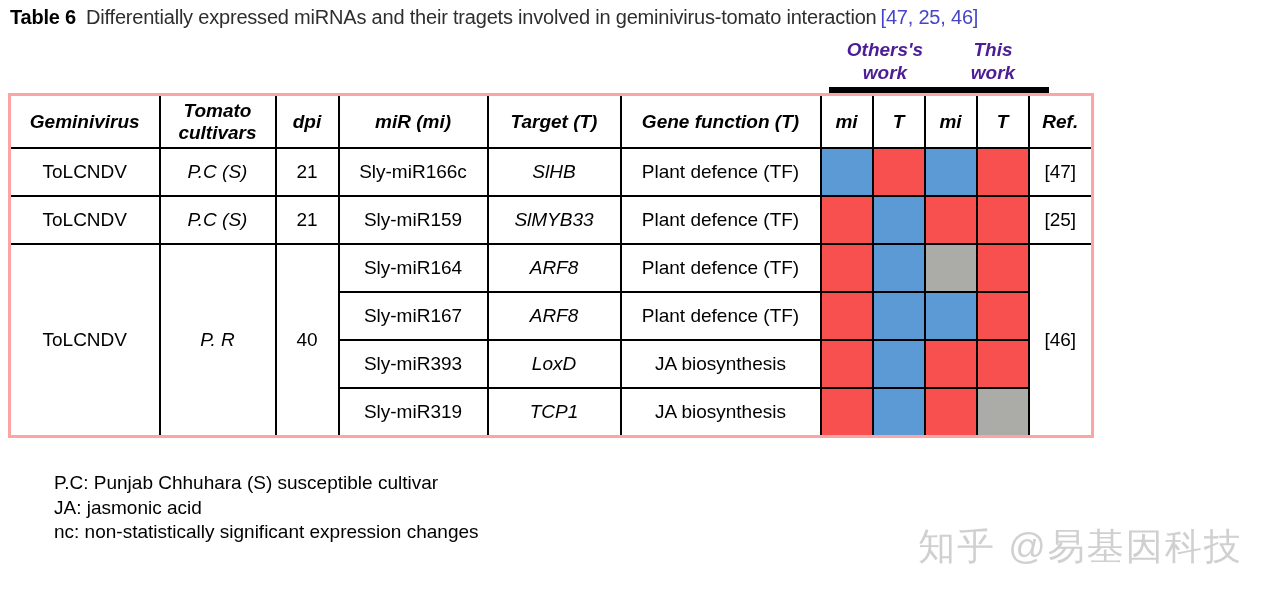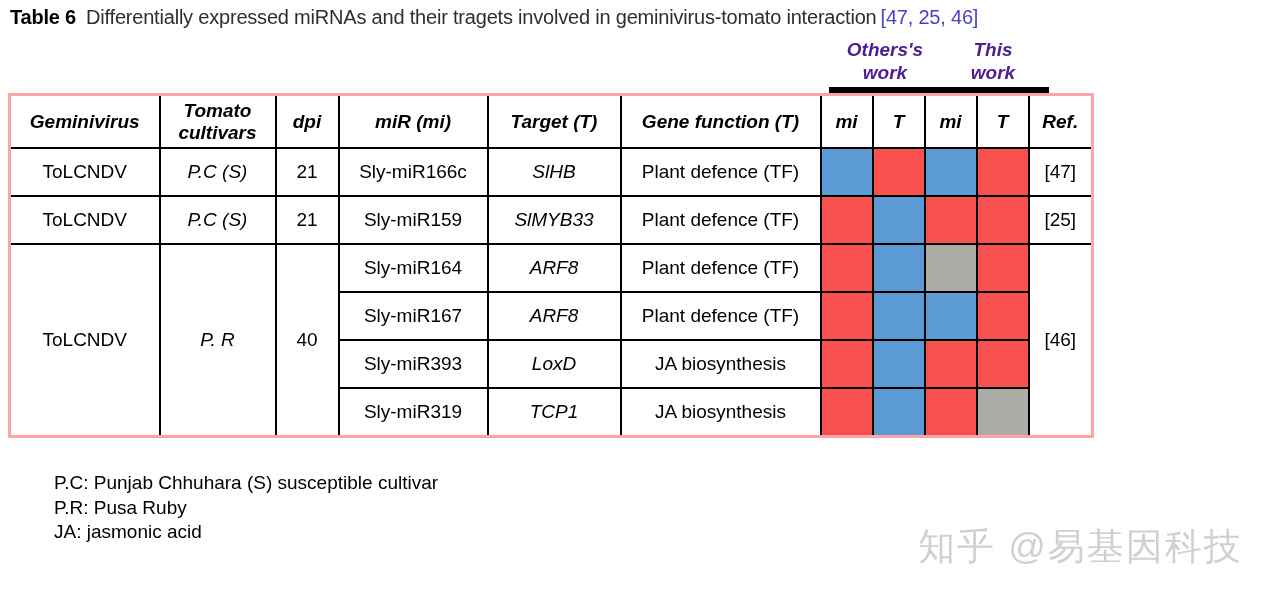--- a/index.html
+++ b/index.html
@@ -190,19 +190,19 @@
       <td class="status" style="background: rgb(91, 154, 213);"></td>
       <td class="status" style="background: rgb(248, 80, 78);"></td>
       <td class="status" style="background: rgb(171, 171, 167);"></td>
     </tr>
   </tbody>
     </table>
 
 
   <div class="footnotes">
     <div>P.C: Punjab Chhuhara (S) susceptible cultivar</div>
-    <div>P.R: Pusa Ruby</div>
     <div>JA: jasmonic acid</div>
+    <div>nc: non-statistically significant expression changes</div>
   </div>
 
   <div class="watermark">知乎 @易基因科技</div>
 
 </div>
 
 </body></html>

